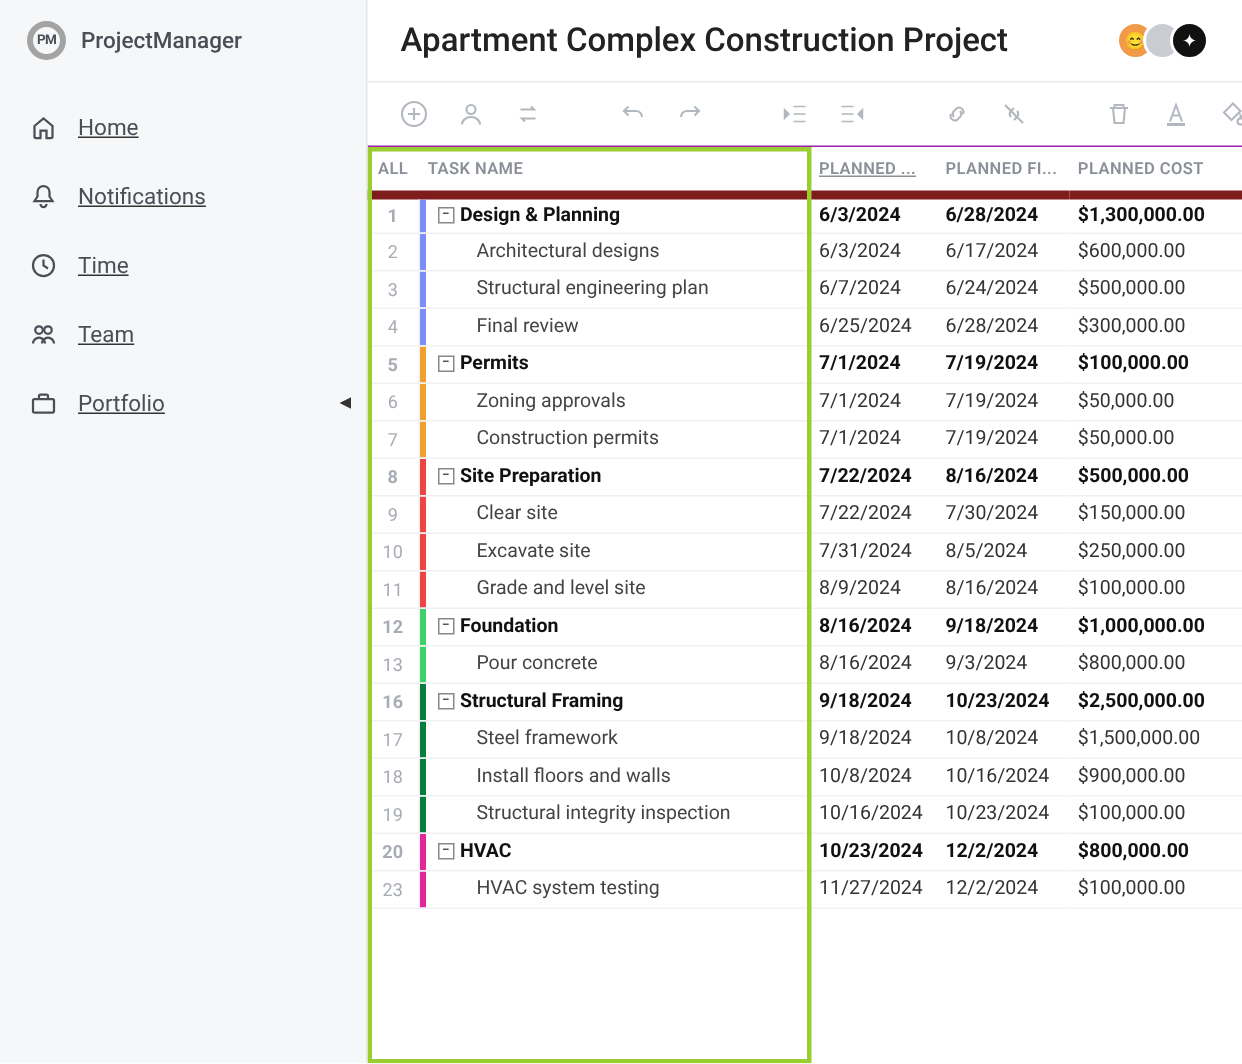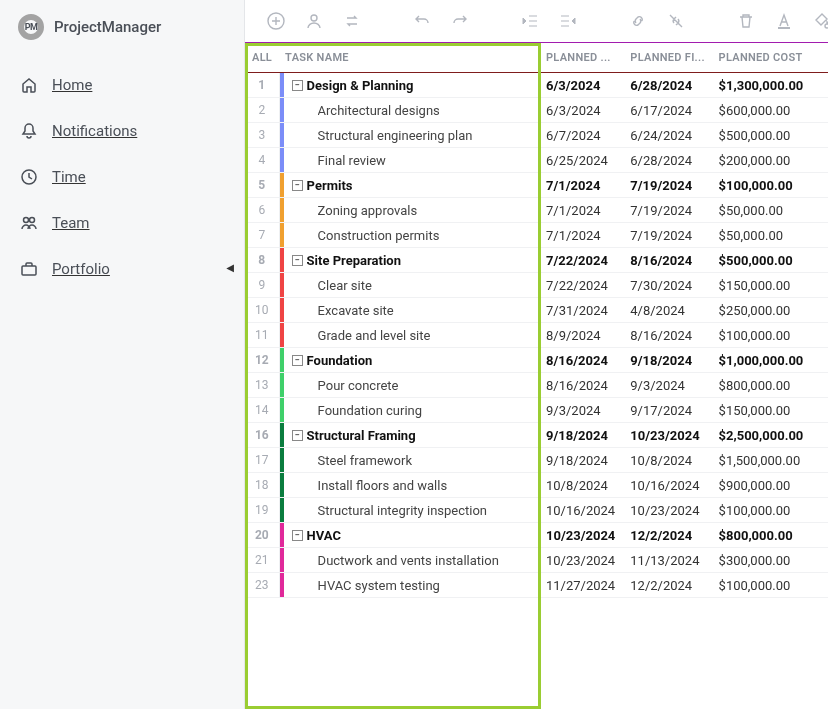--- a/index.html
+++ b/index.html
@@ -27,21 +27,21 @@
   display: flex;
   align-items: center;
   gap: 10px;
   padding: 14px 18px;
   font-size: 15px;
   font-weight: 500;
   color: #4a4f57;
 }
 .brand-logo {
   width: 26px; height: 26px;
-  border: 6px solid #a3a3a3;
+  border: 4px solid #a3a3a3;
   border-radius: 50%;
   display: flex;
   align-items: center;
   justify-content: center;
   font-size: 9px;
   font-weight: 700;
   letter-spacing: -0.5px;
 }
 .nav { padding-top: 8px; text-decoration: underline; }
 .nav-item {
@@ -119,29 +119,29 @@
   border-collapse: collapse;
   width: 100%;
   table-layout: fixed;
 }
 th {
   text-align: left;
   font-size: 11px;
   font-weight: 600;
   color: #8a8f98;
   padding: 8px 6px;
-  border-bottom: 1px solid #7f1d1d;
+  border-bottom: 6px solid #7f1d1d;
   letter-spacing: 0.3px;
   white-space: nowrap;
   overflow: hidden;
   text-overflow: ellipsis;
 }
 .col-num { width: 34px; text-align: center; }
 .col-name { width: 260px; }
-.col-start { width: 84px; }
+.col-start { width: 84px; text-decoration: underline; }
 .col-finish { width: 88px; }
 .col-cost { width: 115px; }
 td {
   padding: 0;
   font-size: 13px;
   border-bottom: 1px solid #f0f1f3;
   height: 25px;
   vertical-align: middle;
   white-space: nowrap;
   overflow: hidden;
@@ -236,20 +236,28 @@
               <path d="M6 6V4a1 1 0 011-1h4a1 1 0 011 1v2" fill="none" stroke="currentColor" stroke-width="1.5"></path>
             </svg>
           </span>
           <span>Portfolio</span>
         </div>
       </nav>
     <div class="collapse-arrow">◀</div>
   </aside>
 
   <main class="main">
+    <div class="titlebar">
+      <div class="project-title">Apartment Complex Construction Project</div>
+      <div class="avatars">
+        <div class="avatar">😊</div>
+        <div class="avatar"></div>
+        <div class="avatar">✦</div>
+      </div>
+    </div>
 
     <div class="toolbar">
       <div class="tb-btn">
         <svg width="18" height="18" viewBox="0 0 18 18">
             <circle cx="9" cy="9" r="8" fill="none" stroke="currentColor" stroke-width="1.4"></circle>
             <path d="M9 5v8M5 9h8" stroke="currentColor" stroke-width="1.4"></path>
           </svg>
       </div>
       <div class="tb-btn">
         <svg width="18" height="18" viewBox="0 0 18 18">
@@ -387,21 +395,21 @@
             <tr class="child">
               <td class="num">4</td>
               <td class="name-cell">
                 <span class="color-bar" style="background:#7b8df8"></span>
                 <div class="task-content">
                   <span class="task-label">Final review</span>
                 </div>
               </td>
               <td class="date-cell">6/25/2024</td>
               <td class="date-cell">6/28/2024</td>
-              <td class="cost-cell">$200,000.00</td>
+              <td class="cost-cell">$300,000.00</td>
             </tr>
             <tr class="parent">
               <td class="num">5</td>
               <td class="name-cell">
                 <span class="color-bar" style="background:#f0a030"></span>
                 <div class="task-content">
                   <span class="expand-toggle">−</span>
                   <span class="task-label">Permits</span>
                 </div>
               </td>
@@ -460,21 +468,21 @@
             </tr>
             <tr class="child">
               <td class="num">10</td>
               <td class="name-cell">
                 <span class="color-bar" style="background:#ef4444"></span>
                 <div class="task-content">
                   <span class="task-label">Excavate site</span>
                 </div>
               </td>
               <td class="date-cell">7/31/2024</td>
-              <td class="date-cell">4/8/2024</td>
+              <td class="date-cell">8/5/2024</td>
               <td class="cost-cell">$250,000.00</td>
             </tr>
             <tr class="child">
               <td class="num">11</td>
               <td class="name-cell">
                 <span class="color-bar" style="background:#ef4444"></span>
                 <div class="task-content">
                   <span class="task-label">Grade and level site</span>
                 </div>
               </td>
@@ -500,32 +508,20 @@
               <td class="name-cell">
                 <span class="color-bar" style="background:#3fd06a"></span>
                 <div class="task-content">
                   <span class="task-label">Pour concrete</span>
                 </div>
               </td>
               <td class="date-cell">8/16/2024</td>
               <td class="date-cell">9/3/2024</td>
               <td class="cost-cell">$800,000.00</td>
             </tr>
-            <tr class="child">
-              <td class="num">14</td>
-              <td class="name-cell">
-                <span class="color-bar" style="background:#3fd06a"></span>
-                <div class="task-content">
-                  <span class="task-label">Foundation curing</span>
-                </div>
-              </td>
-              <td class="date-cell">9/3/2024</td>
-              <td class="date-cell">9/17/2024</td>
-              <td class="cost-cell">$150,000.00</td>
-            </tr>
             <tr class="parent">
               <td class="num">16</td>
               <td class="name-cell">
                 <span class="color-bar" style="background:#0a7d3e"></span>
                 <div class="task-content">
                   <span class="expand-toggle">−</span>
                   <span class="task-label">Structural Framing</span>
                 </div>
               </td>
               <td class="date-cell">9/18/2024</td>
@@ -573,32 +569,20 @@
               <td class="name-cell">
                 <span class="color-bar" style="background:#e0299a"></span>
                 <div class="task-content">
                   <span class="expand-toggle">−</span>
                   <span class="task-label">HVAC</span>
                 </div>
               </td>
               <td class="date-cell">10/23/2024</td>
               <td class="date-cell">12/2/2024</td>
               <td class="cost-cell">$800,000.00</td>
-            </tr>
-            <tr class="child">
-              <td class="num">21</td>
-              <td class="name-cell">
-                <span class="color-bar" style="background:#e0299a"></span>
-                <div class="task-content">
-                  <span class="task-label">Ductwork and vents installation</span>
-                </div>
-              </td>
-              <td class="date-cell">10/23/2024</td>
-              <td class="date-cell">11/13/2024</td>
-              <td class="cost-cell">$300,000.00</td>
             </tr>
             <tr class="child">
               <td class="num">23</td>
               <td class="name-cell">
                 <span class="color-bar" style="background:#e0299a"></span>
                 <div class="task-content">
                   <span class="task-label">HVAC system testing</span>
                 </div>
               </td>
               <td class="date-cell">11/27/2024</td>

